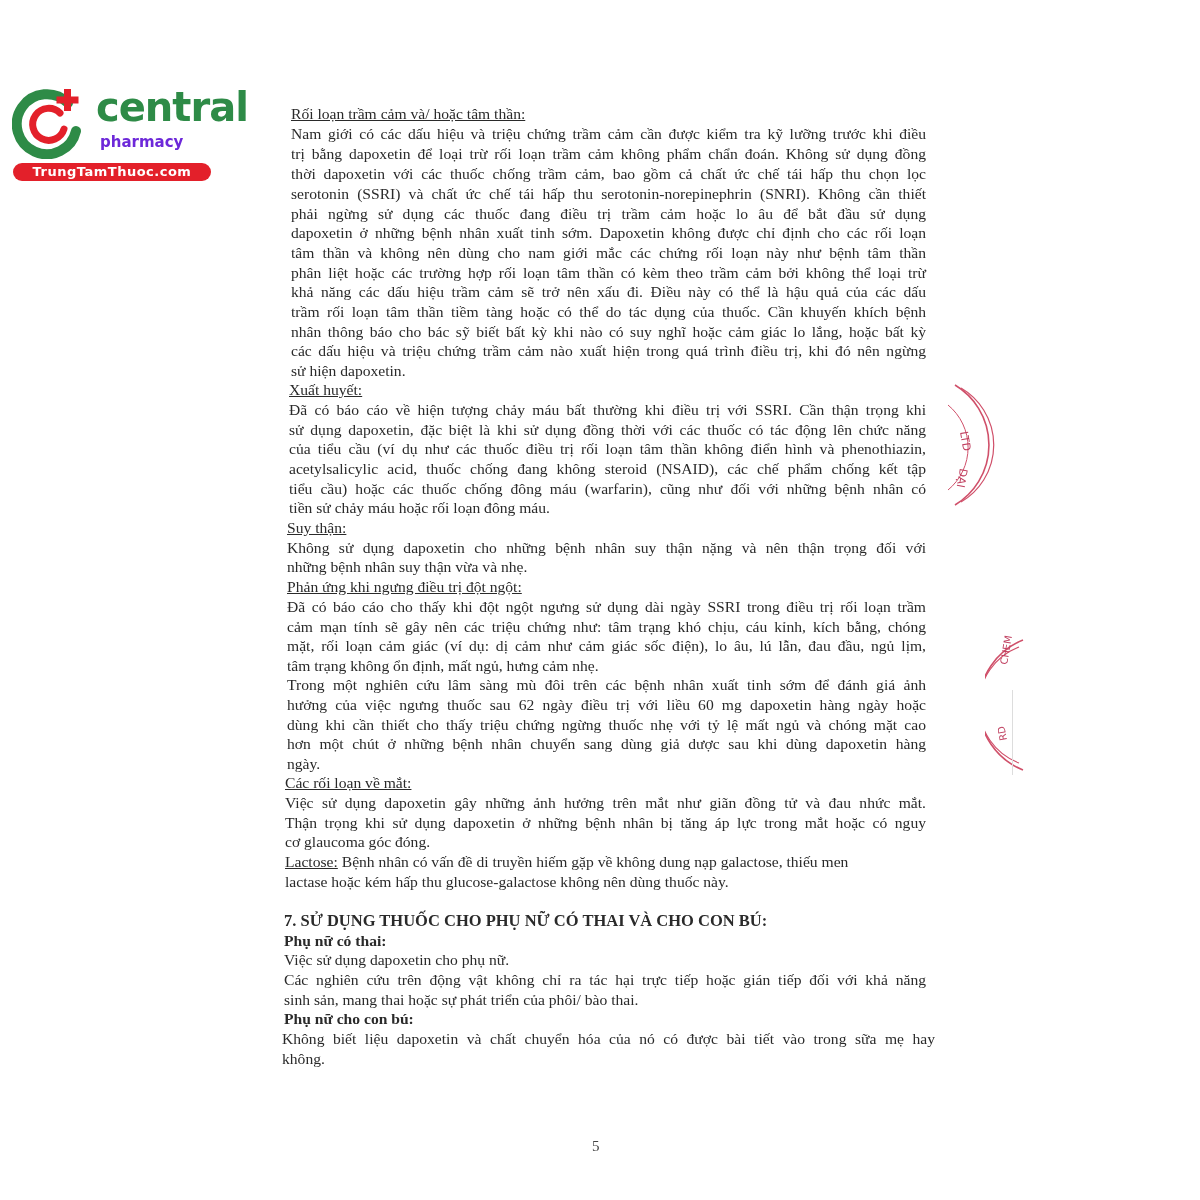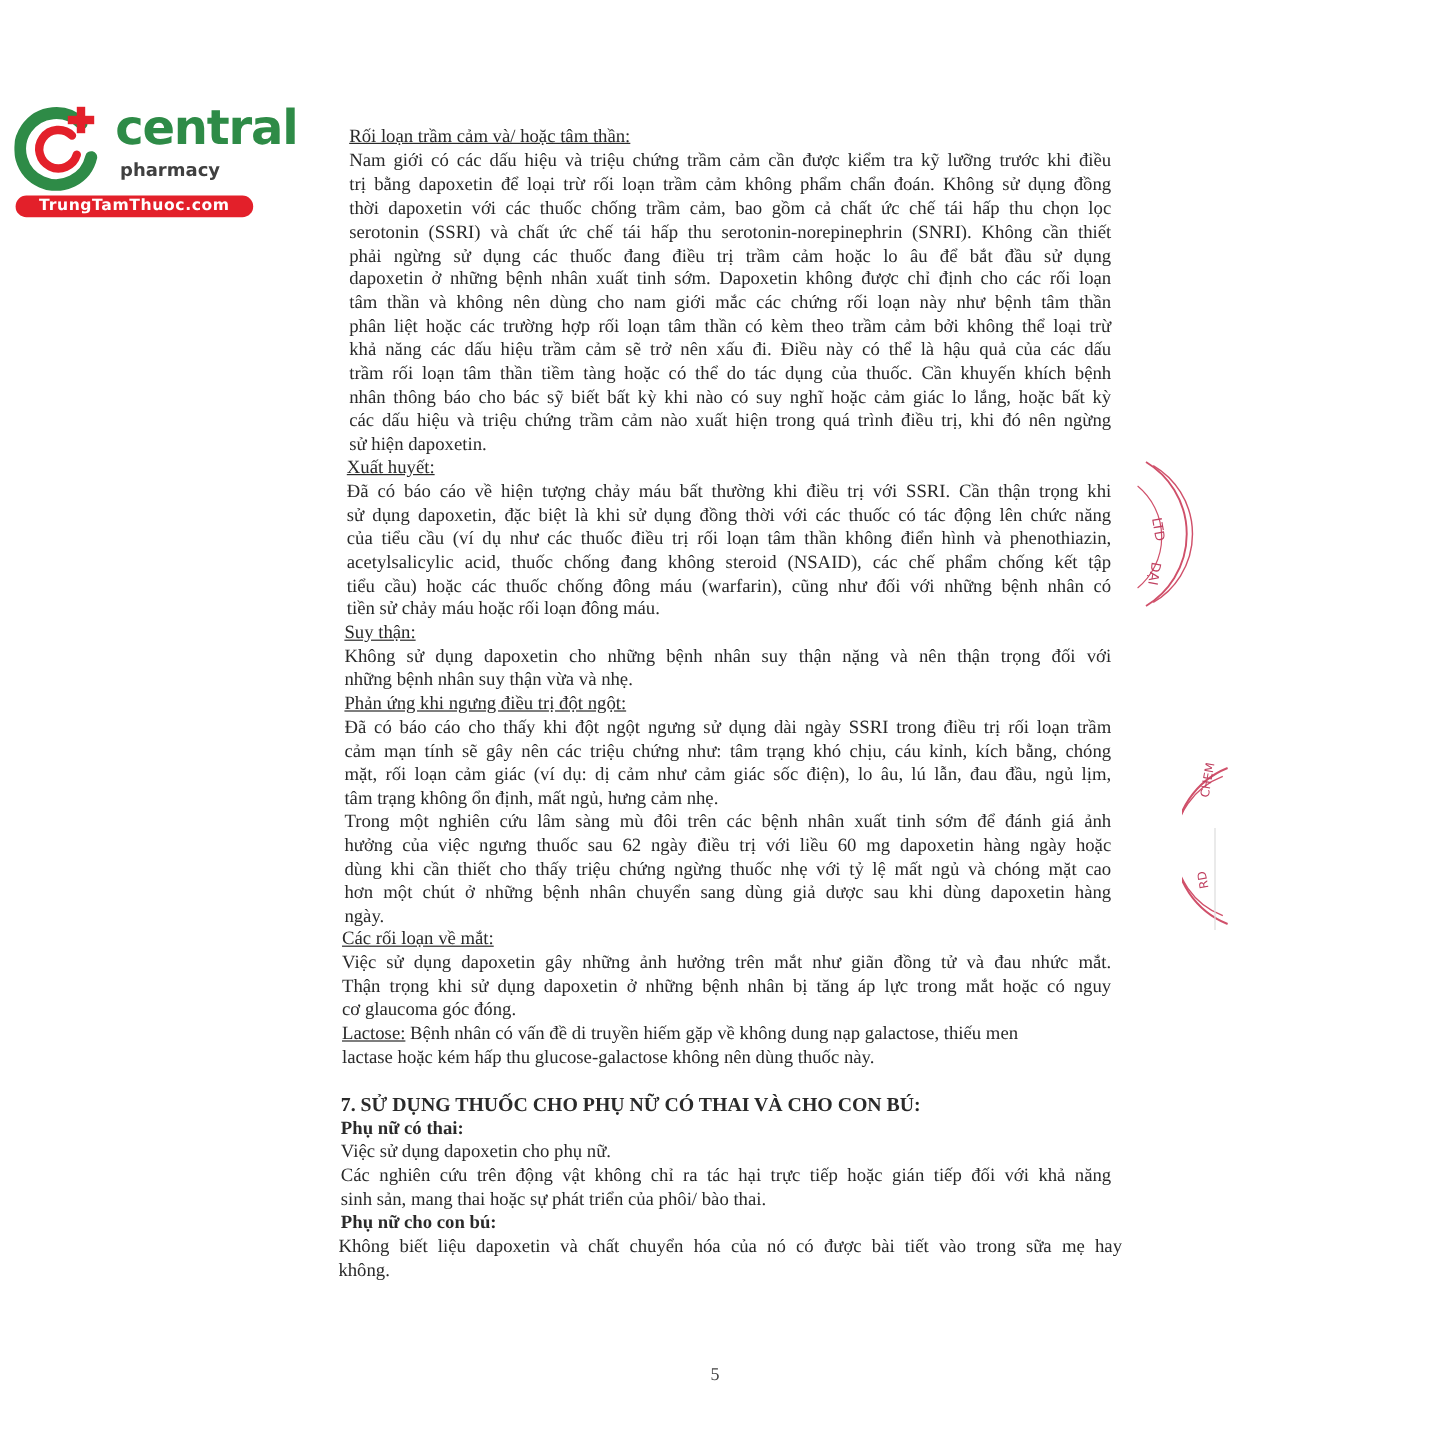--- a/index.html
+++ b/index.html
@@ -5,21 +5,21 @@
   html, body { margin: 0; padding: 0; }
   body {
     width: 1200px; height: 1200px; position: relative; overflow: hidden;
     background: #ffffff;
     font-family: "Liberation Serif", "DejaVu Serif", serif;
     color: #2a2a2a;
   }
   .logo { position: absolute; left: 10px; top: 38px; width: 205px; height: 100px; margin-top: 45px; }
   .logo-mark { position: absolute; left: 2px; top: 0; width: 76px; height: 76px; }
   .logo-word { position: absolute; left: 86px; top: 4px; font-family: "DejaVu Sans", sans-serif; font-size: 40px; font-weight: bold; color: #2e8b47; letter-spacing: -1px; line-height: 1; }
-  .logo-sub { position: absolute; left: 90px; top: 50px; font-family: "DejaVu Sans", sans-serif; font-size: 15px; font-weight: bold; color: #404040; }
+  .logo-sub { position: absolute; left: 90px; top: 50px; font-family: "DejaVu Sans", sans-serif; font-size: 15px; font-weight: bold; color: #6d28d9; }
   .logo-pill { position: absolute; left: 3px; top: 80px; width: 198px; height: 18px; border-radius: 9px; background: #e3202a; color: #fff; font-family: "DejaVu Sans", sans-serif; font-weight: bold; font-size: 13px; text-align: center; line-height: 18px; letter-spacing: 0.5px; }
 
   .page { position: absolute; left: 282px; top: 104px; width: 644px; }
   .line { position: absolute; left: 0; right: 0; height: 20px; font-size: 15.6px; line-height: 20px; white-space: nowrap; }
   .just { text-align: justify; text-align-last: justify; }
   .u { text-decoration: underline; }
   .b { font-weight: bold; }
   .h7 { font-weight: bold; font-size: 16.5px; }
 
   .stamp1 { position: absolute; left: 930px; top: 380px; width: 90px; height: 130px; }

